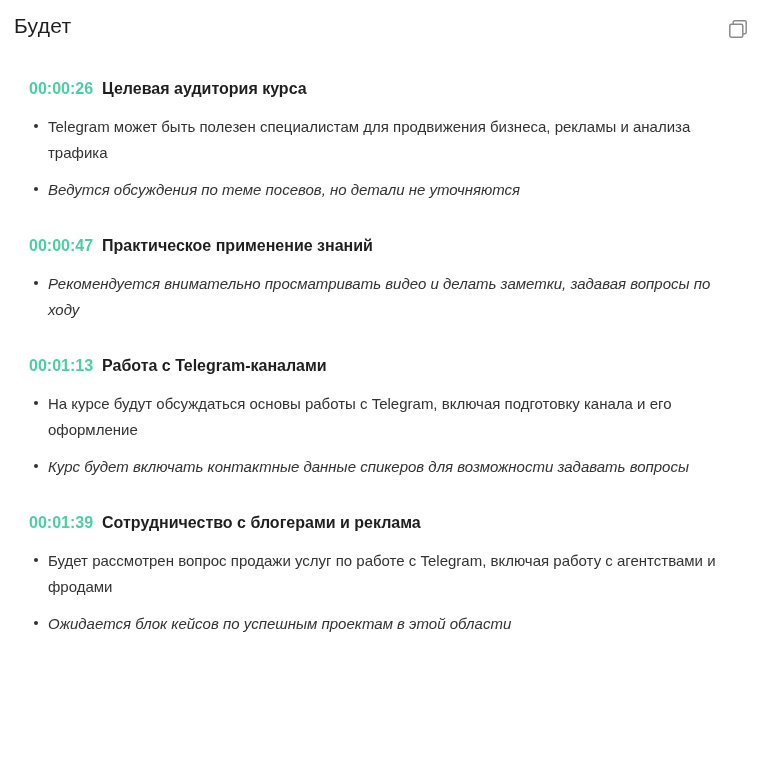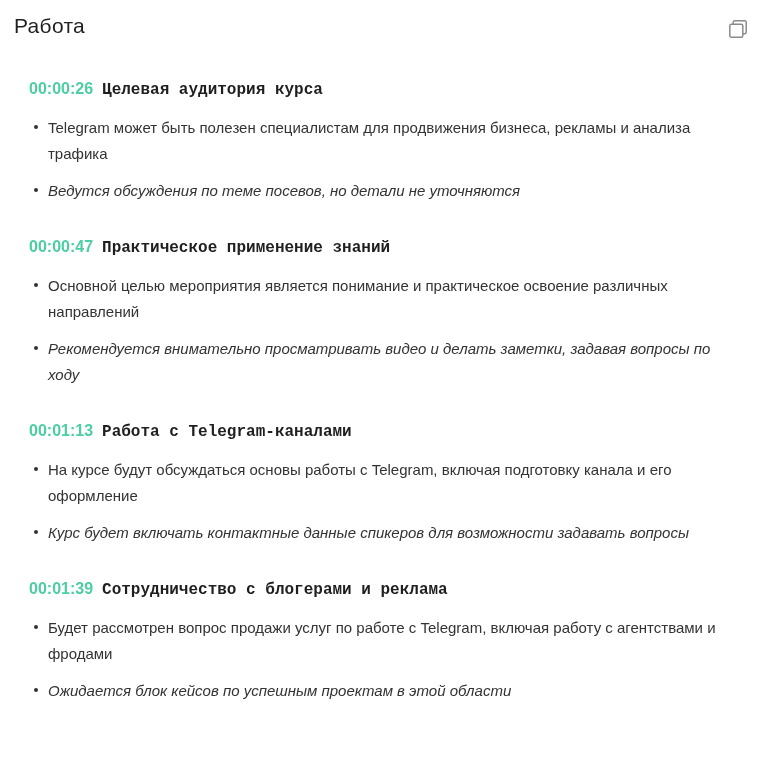--- a/index.html
+++ b/index.html
@@ -58,21 +58,20 @@
     line-height: 18px;
   }
   .time {
     color: var(--accent);
     cursor: pointer;
     white-space: nowrap;
     font-variant-numeric: tabular-nums;
   }
   .sec-title {
     color: var(--heading);
-    font-family: Liberation Mono, monospace;
   }
   .bullets {
     list-style: none;
     margin: 16px 0 0 0;
     padding: 0;
     max-width: 689px;
   }
   .bullet {
     position: relative;
     padding-left: 19px;
@@ -91,21 +90,21 @@
     height: 4px;
     border-radius: 50%;
     background: var(--body);
   }
   .bullet:last-child { margin-bottom: 0; font-style: italic; }
 </style>
 </head>
 <body>
 
 <div class="header">
-  <h1 class="page-title">Работа</h1>
+  <h1 class="page-title">Будет</h1>
   <button class="copy-btn">
     <svg width="22" height="22" viewBox="0 0 22 22" fill="none">
       <rect x="6.2" y="2.8" width="13" height="13" rx="1.5" stroke="#8b8b8b" stroke-width="1.5"></rect>
       <rect x="2.8" y="6.2" width="13" height="13" rx="1.5" fill="#ffffff" stroke="#8b8b8b" stroke-width="1.5"></rect>
     </svg>
   </button>
 </div>
 
 <div class="content" id="sections">
   <section class="sum-section">
@@ -120,21 +119,20 @@
   <li class="bullet">Ведутся обсуждения по теме посевов, но детали не уточняются</li>
 </ul>
   </section>
 
   <section class="sum-section">
     <div class="sec-head">
       <span class="time">00:00:47</span>
       <span class="sec-title">Практическое применение знаний</span>
     </div>
     <ul class="bullets">
-  <li class="bullet">Основной целью мероприятия является понимание и практическое освоение различных направлений</li>
 
   <li class="bullet">Рекомендуется внимательно просматривать видео и делать заметки, задавая вопросы по ходу</li>
 </ul>
   </section>
 
   <section class="sum-section">
     <div class="sec-head">
       <span class="time">00:01:13</span>
       <span class="sec-title">Работа с Telegram-каналами</span>
     </div>

